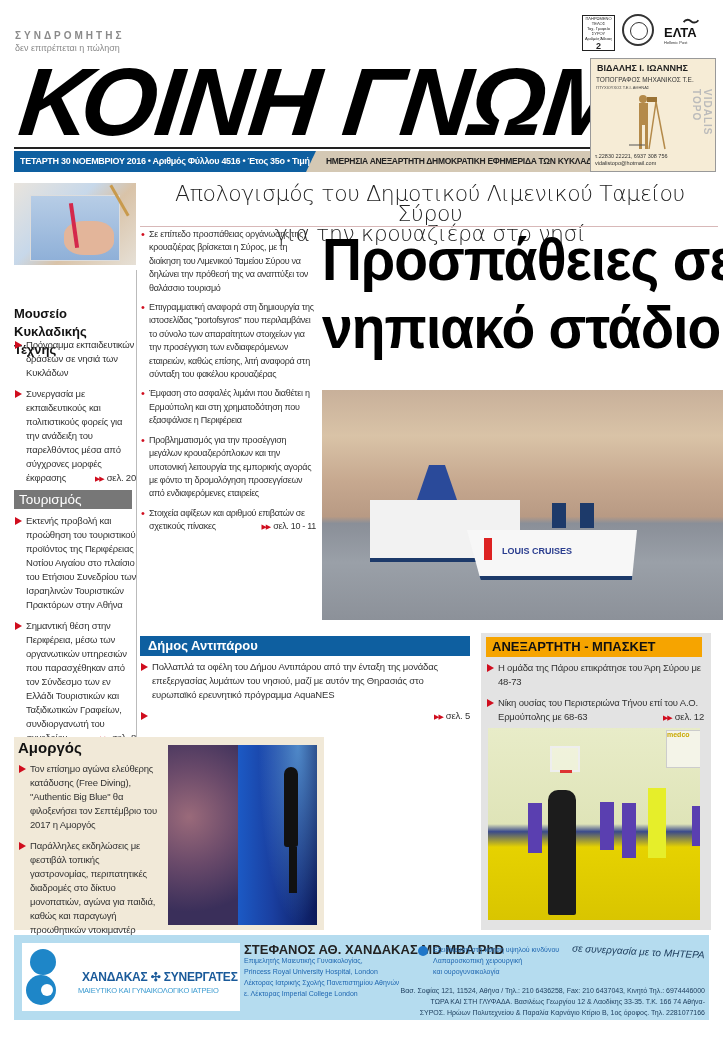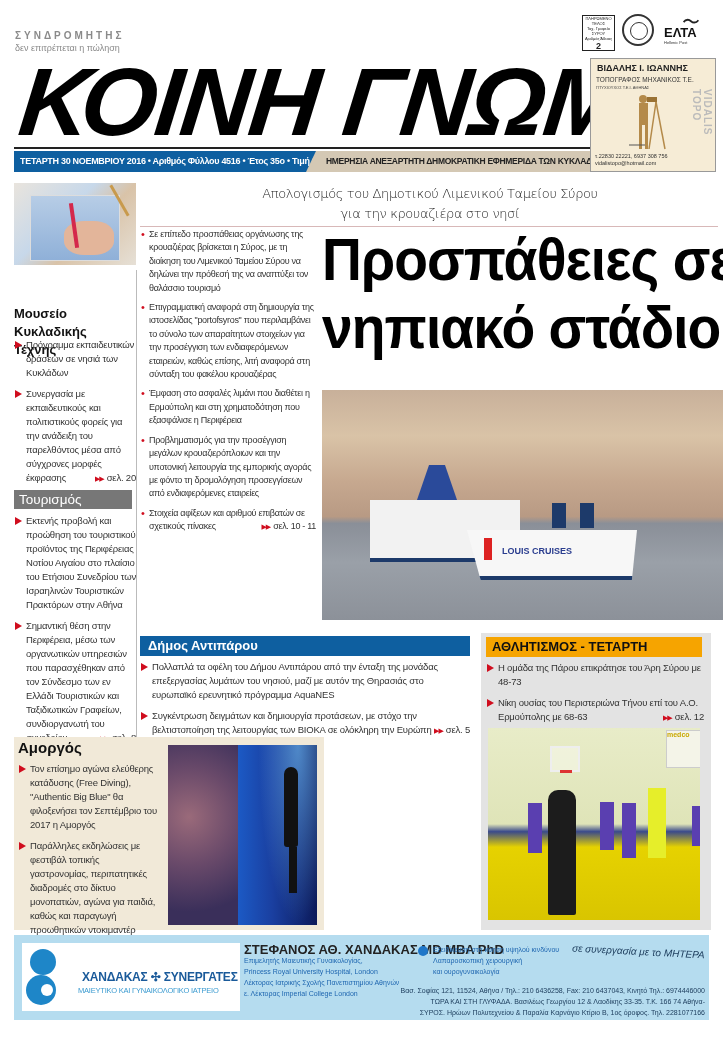--- a/index.html
+++ b/index.html
@@ -45,21 +45,21 @@
   .sec-title-gray { left: 14px; top: 490px; width: 118px; height: 19px; background: #777; color: #fff; font-weight: normal; font-size: 13.5px; line-height: 19px; padding-left: 5px; }
 
   .bullets { font-size: 9.5px; line-height: 14px; color: #333; letter-spacing: -0.2px; }
   .bullets .item { position: relative; padding-left: 12px; margin-bottom: 7px; }
   .bullets .item::before { content: ""; position: absolute; left: 1px; top: 3px; border-left: 7px solid #d00d1e; border-top: 4px solid transparent; border-bottom: 4px solid transparent; }
   .pageref { color: #333; white-space: nowrap; }
   .pageref .arr { color: #d00d1e; font-size: 7px; letter-spacing: -1px; margin-right: 3px; }
   .pageref-right { float: right; }
 
   
-  .main-subhead { left: 140px; top: 184px; width: 580px; text-align: center; font-size: 13px; line-height: 20px; color: #222; font-family: "DejaVu Sans", sans-serif; font-weight: 300; letter-spacing: -0.4px; }
+  .main-subhead { left: 140px; top: 184px; width: 580px; text-align: center; font-size: 22px; line-height: 20px; color: #222; font-family: "DejaVu Sans", sans-serif; font-weight: 300; letter-spacing: -0.4px; }
   .main-rule { left: 140px; top: 226px; width: 578px; height: 1px; background: #d8b8b8; }
   .main-bullets { left: 140px; top: 228px; width: 176px; font-size: 9px; line-height: 13.4px; color: #333; letter-spacing: -0.3px; }
   .main-bullets .item { position: relative; padding-left: 9px; margin-bottom: 6px; }
   .main-bullets .item::before { content: "•"; position: absolute; left: 1px; top: 0; color: #d00d1e; font-size: 11px; }
   .headline { left: 322px; top: 226px; width: 398px; font-family: "Liberation Sans", sans-serif; font-weight: bold; font-size: 60px; line-height: 68px; color: #000; letter-spacing: -1px; transform: scaleX(0.92); transform-origin: left; white-space: nowrap; }
 
   .photo-ships { left: 322px; top: 390px; width: 463px; height: 230px; overflow: hidden; background: linear-gradient(180deg, #c8b09a 0%, #d9c3a7 20%, #c6a88f 40%, #b89a84 55%, #8a8f98 58%, #9aa0a8 75%, #8c9199 100%); }
   .photo-ships .ship1 { position: absolute; left: 48px; top: 110px; width: 150px; height: 62px; background: #f2f2f2; border-bottom: 4px solid #1d3a6a; }
   .photo-ships .funnel1 { position: absolute; left: 95px; top: 75px; width: 40px; height: 35px; background: #2a4a9a; clip-path: polygon(30% 0, 70% 0, 100% 100%, 0 100%); }
   .photo-ships .ship2 { position: absolute; left: 145px; top: 140px; width: 170px; height: 50px; background: #f7f7f7; border-bottom: 4px solid #1d3a6a; clip-path: polygon(0 0, 100% 0, 97% 100%, 8% 100%); }
@@ -205,27 +205,26 @@
     <div class="funnel3"></div>
   <div class="ship2"></div>
     <div class="stripe"></div>
   <div class="brand">LOUIS CRUISES</div>
 </div>
 
 <div class="abs blue-head">Δήμος Αντιπάρου</div>
 <div class="abs bullets antiparos-bullets">
   <div class="item">Πολλαπλά τα οφέλη του Δήμου Αντιπάρου από την ένταξη της μονάδας επεξεργασίας λυμάτων του νησιού, μαζί με αυτόν της Θηρασιάς στο ευρωπαϊκό ερευνητικό πρόγραμμα AquaNES</div>
   <div class="item">
-    <span>Συγκέντρωση δειγμάτων και δημιουργία προτάσεων, με στόχο την βελτιστοποίηση της λειτουργίας των ΒΙΟΚΑ σε ολόκληρη την Ευρώπη</span>
     <span class="pageref pageref-right"><span class="arr">▶▶</span><span>σελ. 5</span></span>
   </div>
 </div>
 
 <div class="abs sports-box"></div>
-<div class="abs orange-head">ΑΘΛΗΤΙΣΜΟΣ - ΤΕΤΑΡΤΗ</div>
+<div class="abs orange-head">ΑΝΕΞΑΡΤΗΤΗ - ΜΠΑΣΚΕΤ</div>
 <div class="abs bullets sports-bullets">
   <div class="item">Η ομάδα της Πάρου επικράτησε του Άρη Σύρου με 48-73</div>
   <div class="item">
     <span>Νίκη ουσίας του Περιστεριώνα Τήνου επί του Α.Ο. Ερμούπολης με 68-63</span>
     <span class="pageref pageref-right"><span class="arr">▶▶</span><span>σελ. 12</span></span>
   </div>
 </div>
 <div class="abs photo-basket">
   <div class="board"></div>
     <div class="rim"></div>

